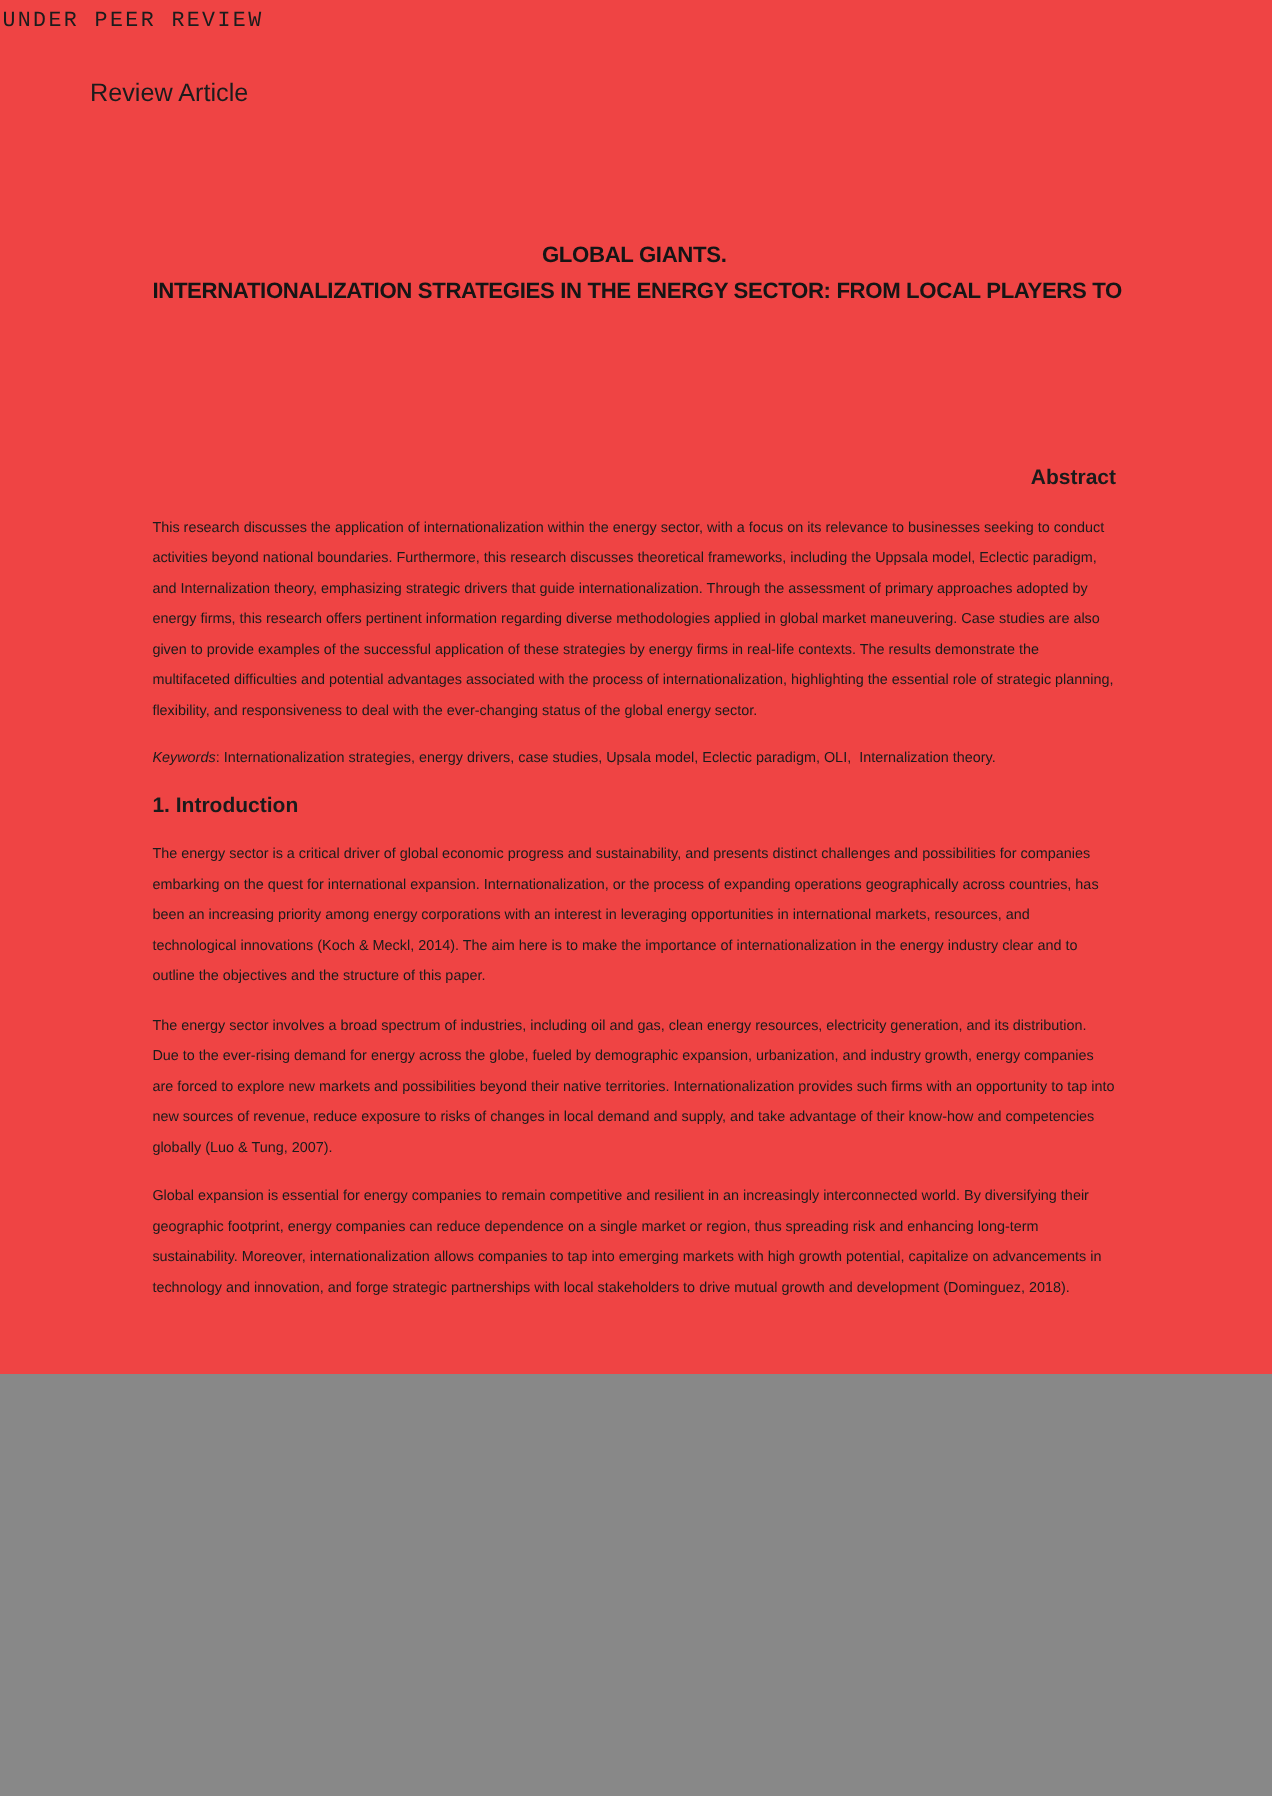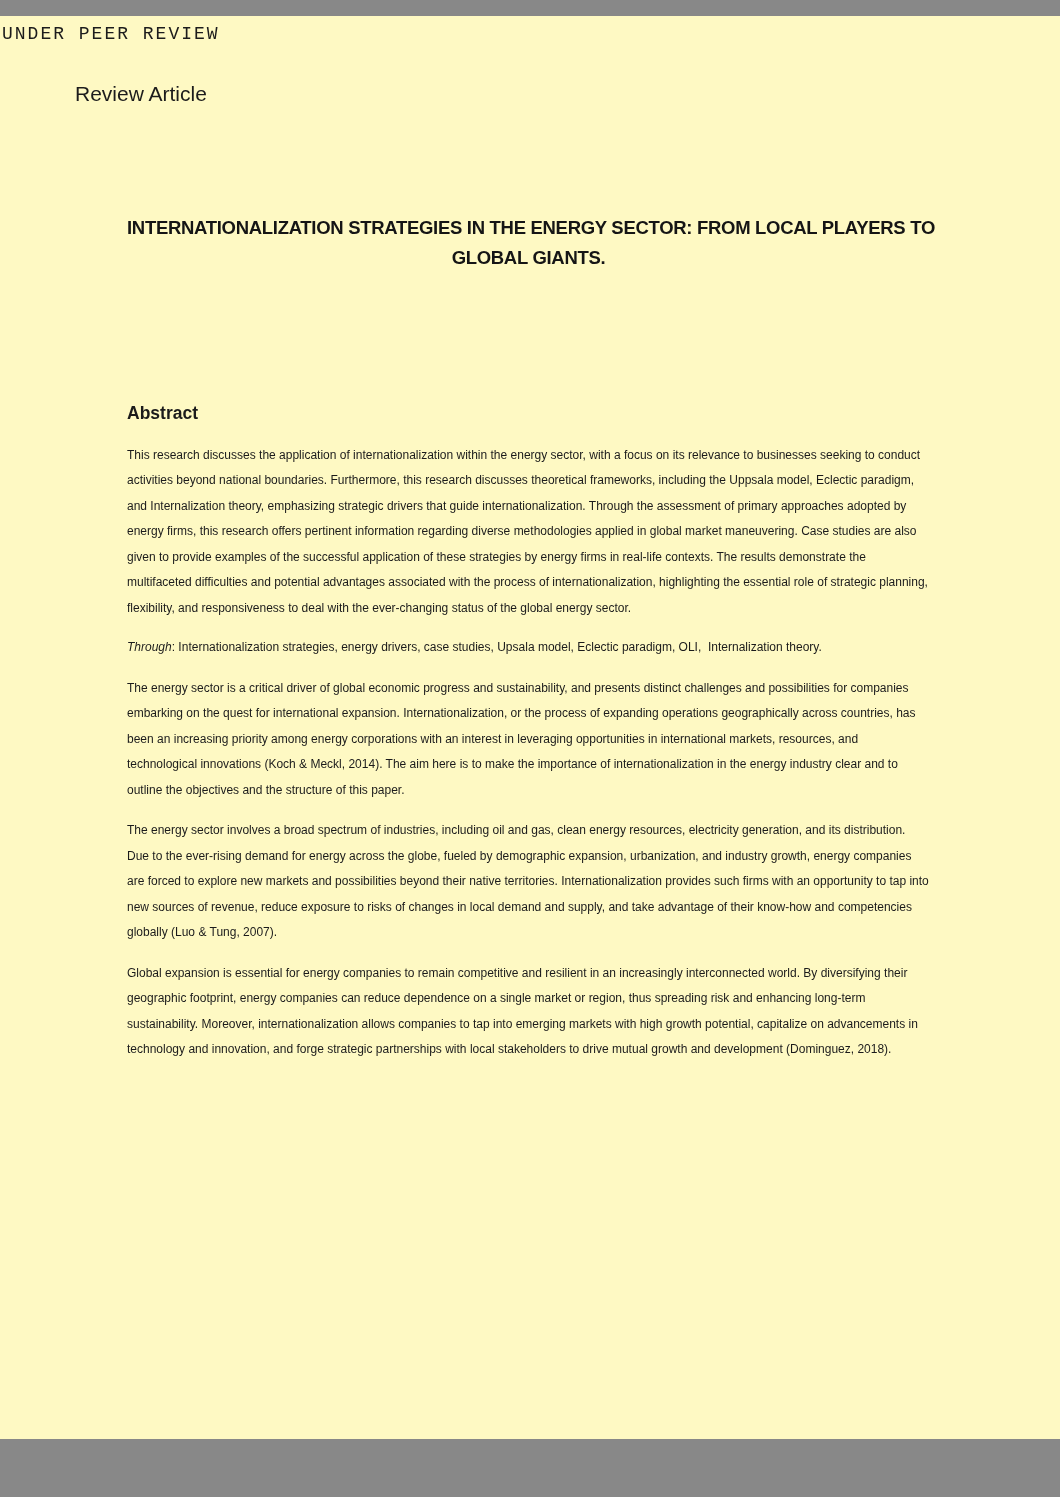--- a/index.html
+++ b/index.html
@@ -3,23 +3,23 @@
 <meta charset="utf-8">
 <style>
   html, body {
     margin: 0;
     padding: 0;
     background: #888;
   }
   .page {
     position: relative;
     width: 1060px;
-    height: 1423px;
-    margin: 16px auto;
-    background: #fef9c3;
+    height: 1145px;
+    margin: 0 auto;
+    background: #ef4444;
     overflow: hidden;
     box-sizing: border-box;
     padding: 197px 130px 0 127px;
     font-family: "Liberation Sans", "DejaVu Sans", sans-serif;
     color: #1b1b1b;
   }
   .watermark {
     position: absolute;
     top: 8px;
     left: 2px;
@@ -50,20 +50,21 @@
     white-space: nowrap;
   }
   .section-heading {
     font-size: 17.5px;
     font-weight: 700;
     line-height: 25.5px;
     margin: 0;
   }
   .abstract-heading {
     margin-top: 128px;
+    text-align: right;
   }
   .body-para {
     font-size: 12px;
     line-height: 25.5px;
     margin: 16px 0 0 0;
     text-align: left;
     white-space: pre-wrap;
   }
   .keywords-para {
     margin-top: 14px;
@@ -81,30 +82,31 @@
 </head>
 <body>
 
 <div class="page">
 
   <div class="watermark">UNDER PEER REVIEW</div>
 
   <div class="article-type">Review Article</div>
 
   <div class="paper-title">
+    <div class="title-line">GLOBAL GIANTS.</div>
     <div class="title-line">INTERNATIONALIZATION STRATEGIES IN THE ENERGY SECTOR: FROM LOCAL PLAYERS TO</div>
-    <div class="title-line">GLOBAL GIANTS.</div>
   </div>
 
   <h2 class="section-heading abstract-heading">Abstract</h2>
 
   <p class="body-para">This research discusses the application of internationalization within the energy sector, with a focus on its relevance to businesses seeking to conduct activities beyond national boundaries. Furthermore, this research discusses theoretical frameworks, including the Uppsala model, Eclectic paradigm, and Internalization theory, emphasizing strategic drivers that guide internationalization. Through the assessment of primary approaches adopted by energy firms, this research offers pertinent information regarding diverse methodologies applied in global market maneuvering. Case studies are also given to provide examples of the successful application of these strategies by energy firms in real-life contexts. The results demonstrate the multifaceted difficulties and potential advantages associated with the process of internationalization, highlighting the essential role of strategic planning, flexibility, and responsiveness to deal with the ever-changing status of the global energy sector.</p>
 
-  <p class="body-para keywords-para"><span class="italic">Through</span><span>: Internationalization strategies, energy drivers, case studies, Upsala model, Eclectic paradigm, OLI,  Internalization theory.</span></p>
+  <p class="body-para keywords-para"><span class="italic">Keywords</span><span>: Internationalization strategies, energy drivers, case studies, Upsala model, Eclectic paradigm, OLI,  Internalization theory.</span></p>
 
+  <h2 class="section-heading intro-heading">1. Introduction</h2>
 
   <p class="body-para intro-para">The energy sector is a critical driver of global economic progress and sustainability, and presents distinct challenges and possibilities for companies embarking on the quest for international expansion. Internationalization, or the process of expanding operations geographically across countries, has been an increasing priority among energy corporations with an interest in leveraging opportunities in international markets, resources, and technological innovations (Koch &amp; Meckl, 2014). The aim here is to make the importance of internationalization in the energy industry clear and to outline the objectives and the structure of this paper.</p>
 
   <p class="body-para intro-para">The energy sector involves a broad spectrum of industries, including oil and gas, clean energy resources, electricity generation, and its distribution. Due to the ever-rising demand for energy across the globe, fueled by demographic expansion, urbanization, and industry growth, energy companies are forced to explore new markets and possibilities beyond their native territories. Internationalization provides such firms with an opportunity to tap into new sources of revenue, reduce exposure to risks of changes in local demand and supply, and take advantage of their know-how and competencies globally (Luo &amp; Tung, 2007).</p>
 
   <p class="body-para intro-para">Global expansion is essential for energy companies to remain competitive and resilient in an increasingly interconnected world. By diversifying their geographic footprint, energy companies can reduce dependence on a single market or region, thus spreading risk and enhancing long-term sustainability. Moreover, internationalization allows companies to tap into emerging markets with high growth potential, capitalize on advancements in technology and innovation, and forge strategic partnerships with local stakeholders to drive mutual growth and development (Dominguez, 2018).</p>
 
 </div>
 
 </body></html>

